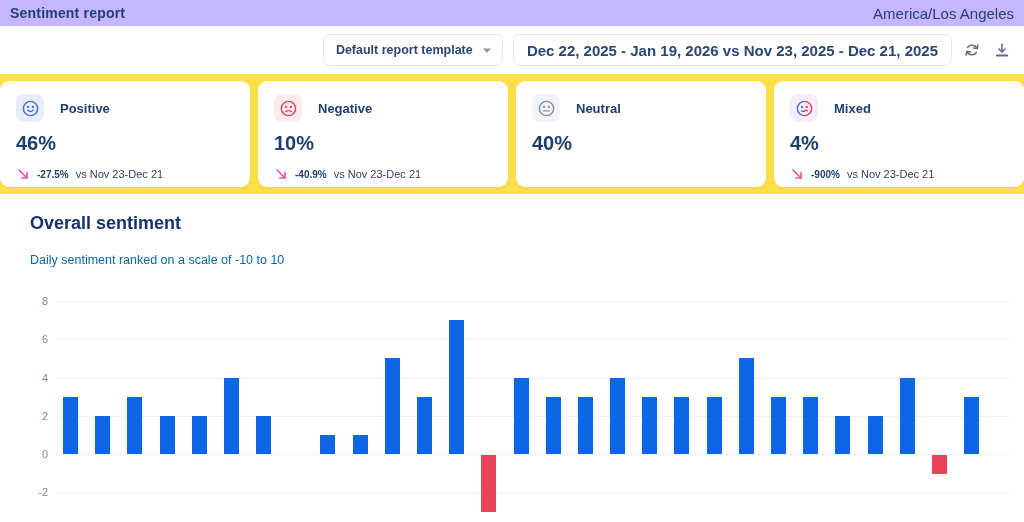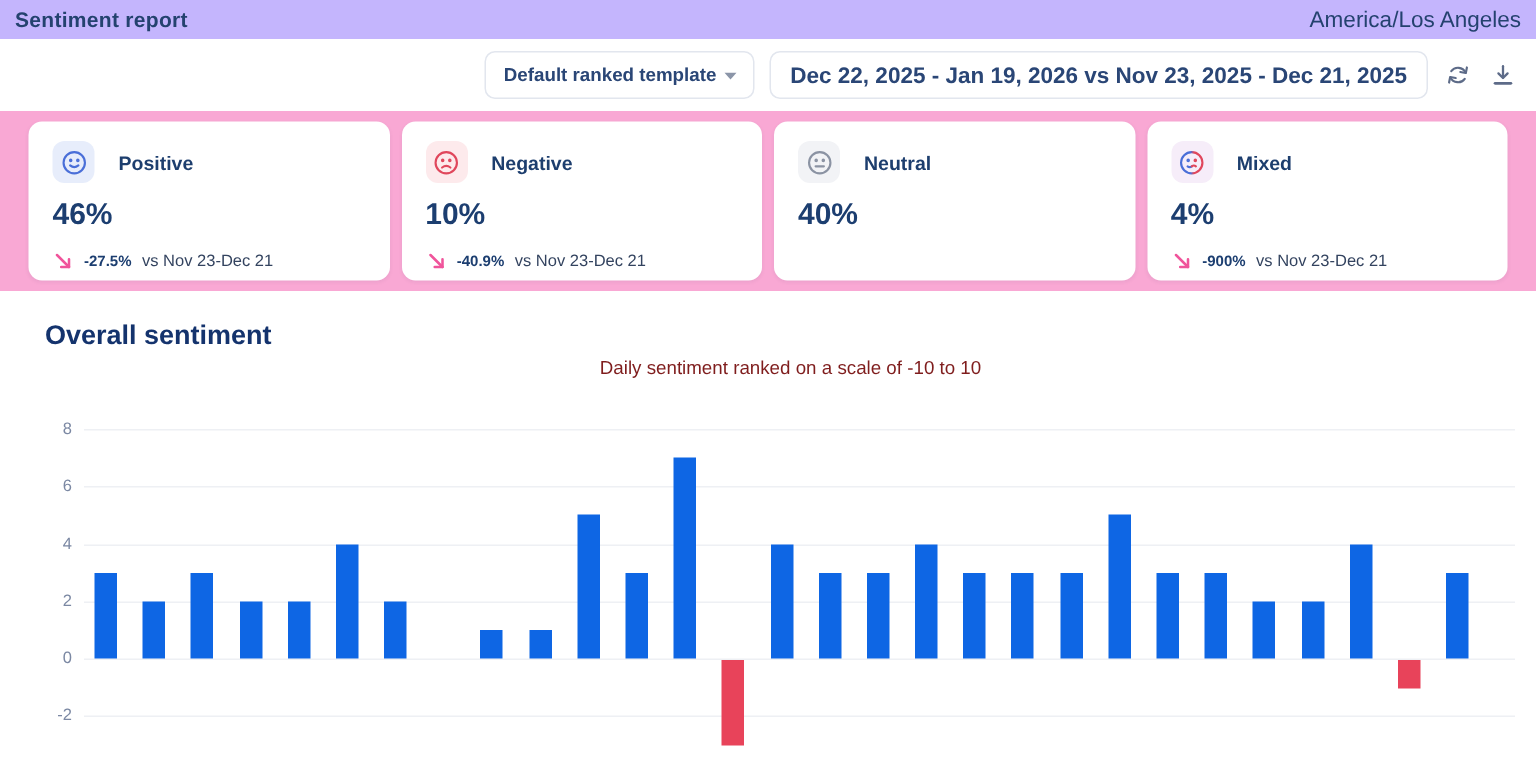--- a/index.html
+++ b/index.html
@@ -16,53 +16,53 @@
   .select-box { width:180px; height:32px; border:1px solid #e2e6ee; border-radius:7px;
                 background:#fff; display:flex; align-items:center; justify-content:space-between;
                 padding:0 10px 0 12px; cursor:pointer; }
   .select-box .sel-text { font-size:12.5px; font-weight:600; color:#2a4676; }
   .date-box { height:32px; border:1px solid #e2e6ee; border-radius:7px; background:#fff;
               display:flex; align-items:center; padding:0 13px; cursor:pointer; }
   .date-box .date-text { font-size:15px; font-weight:600; color:#2a4676; white-space:nowrap; }
   .tool-icon { width:20px; height:20px; display:flex; align-items:center; justify-content:center;
                cursor:pointer; color:#5d6b88; }
   
-  .cards-strip { background:#f9a8d4; padding:7px 19px; display:flex; gap:8px; height:120px; }
+  .cards-strip { background:#fde047; padding:7px 0; display:flex; gap:8px; height:120px; }
   .card { flex:1 1 0; background:#ffffff; border-radius:9px; padding:13px 16px 11px;
           box-shadow:0 1px 3px rgba(30,40,90,.07); }
   .card-head { display:flex; align-items:center; gap:16px; }
   .emoji-chip { width:28px; height:28px; border-radius:8px; display:flex;
                 align-items:center; justify-content:center; }
   .card-label { font-size:13px; font-weight:700; color:#1d3e6e; }
   .card-value { margin-top:10px; font-size:20px; font-weight:700; color:#1c3e70; }
   .card-delta { margin-top:12px; display:flex; align-items:center; gap:7px; }
   .delta-val { font-size:10px; font-weight:700; color:#1c3e70; }
   .delta-vs { font-size:11px; font-weight:500; color:#33435f; }
   
   .section { background:#fff; padding-top:19px; }
   .section-title { margin-left:30px; font-size:18px; font-weight:700; color:#14336d; }
-  .section-sub { margin-left:30px; margin-top:4px; font-size:12.5px; color:#7f1d1d;text-align:center; }
+  .section-sub { margin-left:30px; margin-top:19px; font-size:12.5px; color:#0369a1; }
   .chart { position:relative; width:1024px; height:254px; margin-top:14px; }
   .gridline { position:absolute; left:56px; width:954px; height:1px; background:#eef0f4; }
   .ylabel { position:absolute; width:40px; text-align:right; left:8px; font-size:11px;
             color:#7b88a3; transform:translateY(-6px); }
   .bar { position:absolute; width:15px; }
   svg { display:block; }
 </style>
 </head>
 <body>
 
 <div class="header">
   <span class="title">Sentiment report</span>
   <span class="tz">America/Los Angeles</span>
 </div>
 
 <div class="toolbar">
   <div class="select-box">
-    <span class="sel-text">Default ranked template</span>
+    <span class="sel-text">Default report template</span>
     <span>
       <svg width="10" height="7" viewBox="0 0 10 7">
           <polygon points="1,1.5 9,1.5 5,6" fill="#8b95a8"></polygon>
         </svg>
     </span>
   </div>
   <div class="date-box">
     <span class="date-text">Dec 22, 2025 - Jan 19, 2026 vs Nov 23, 2025 - Dec 21, 2025</span>
   </div>
   <div class="tool-icon">

